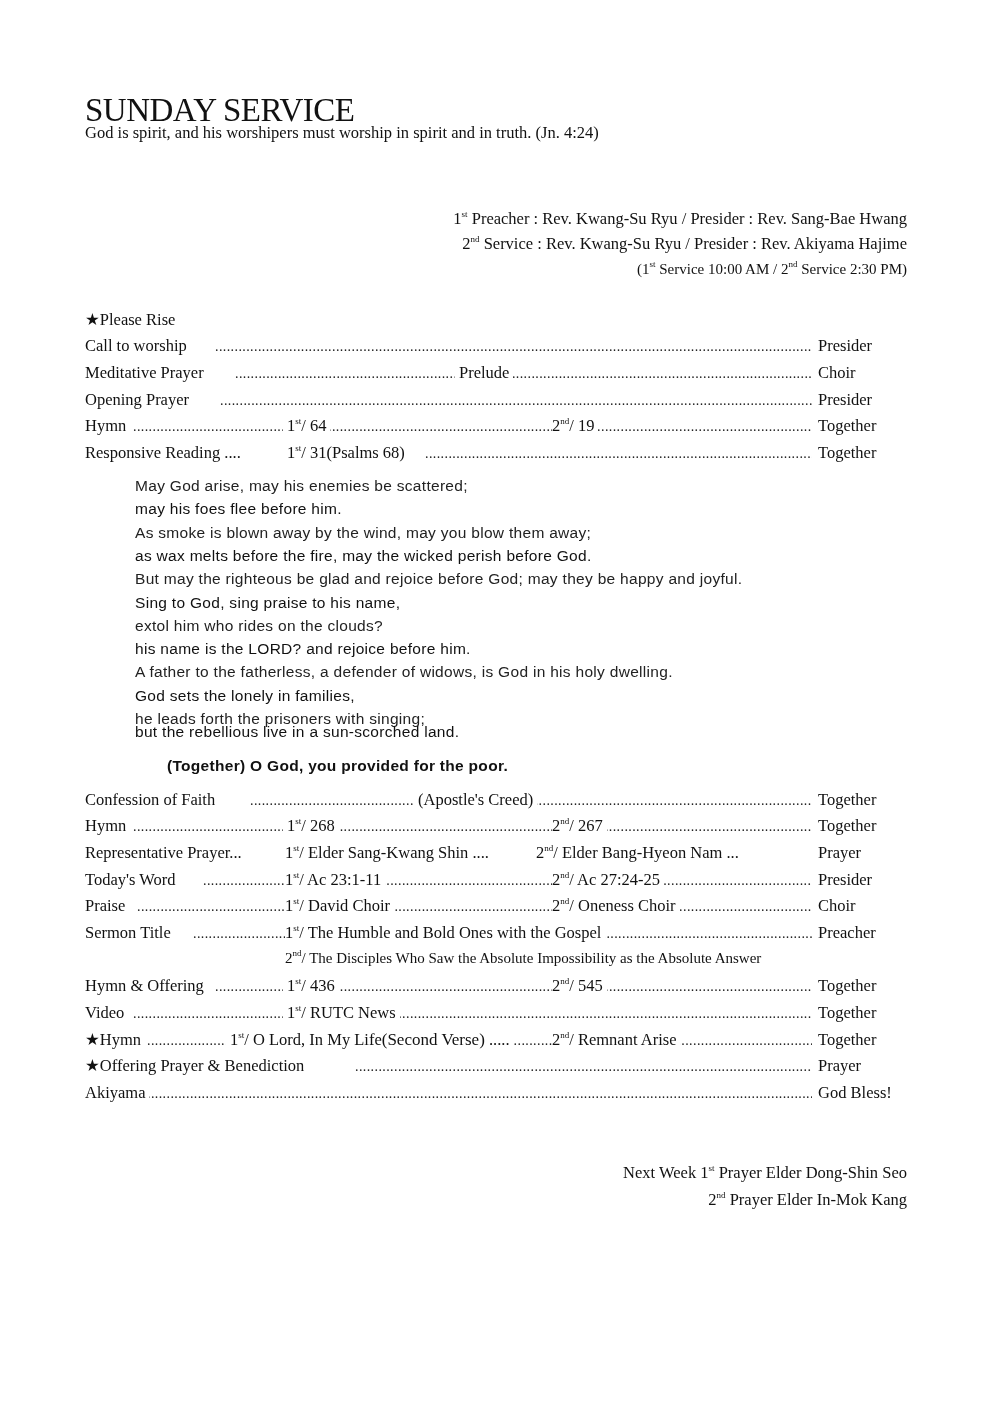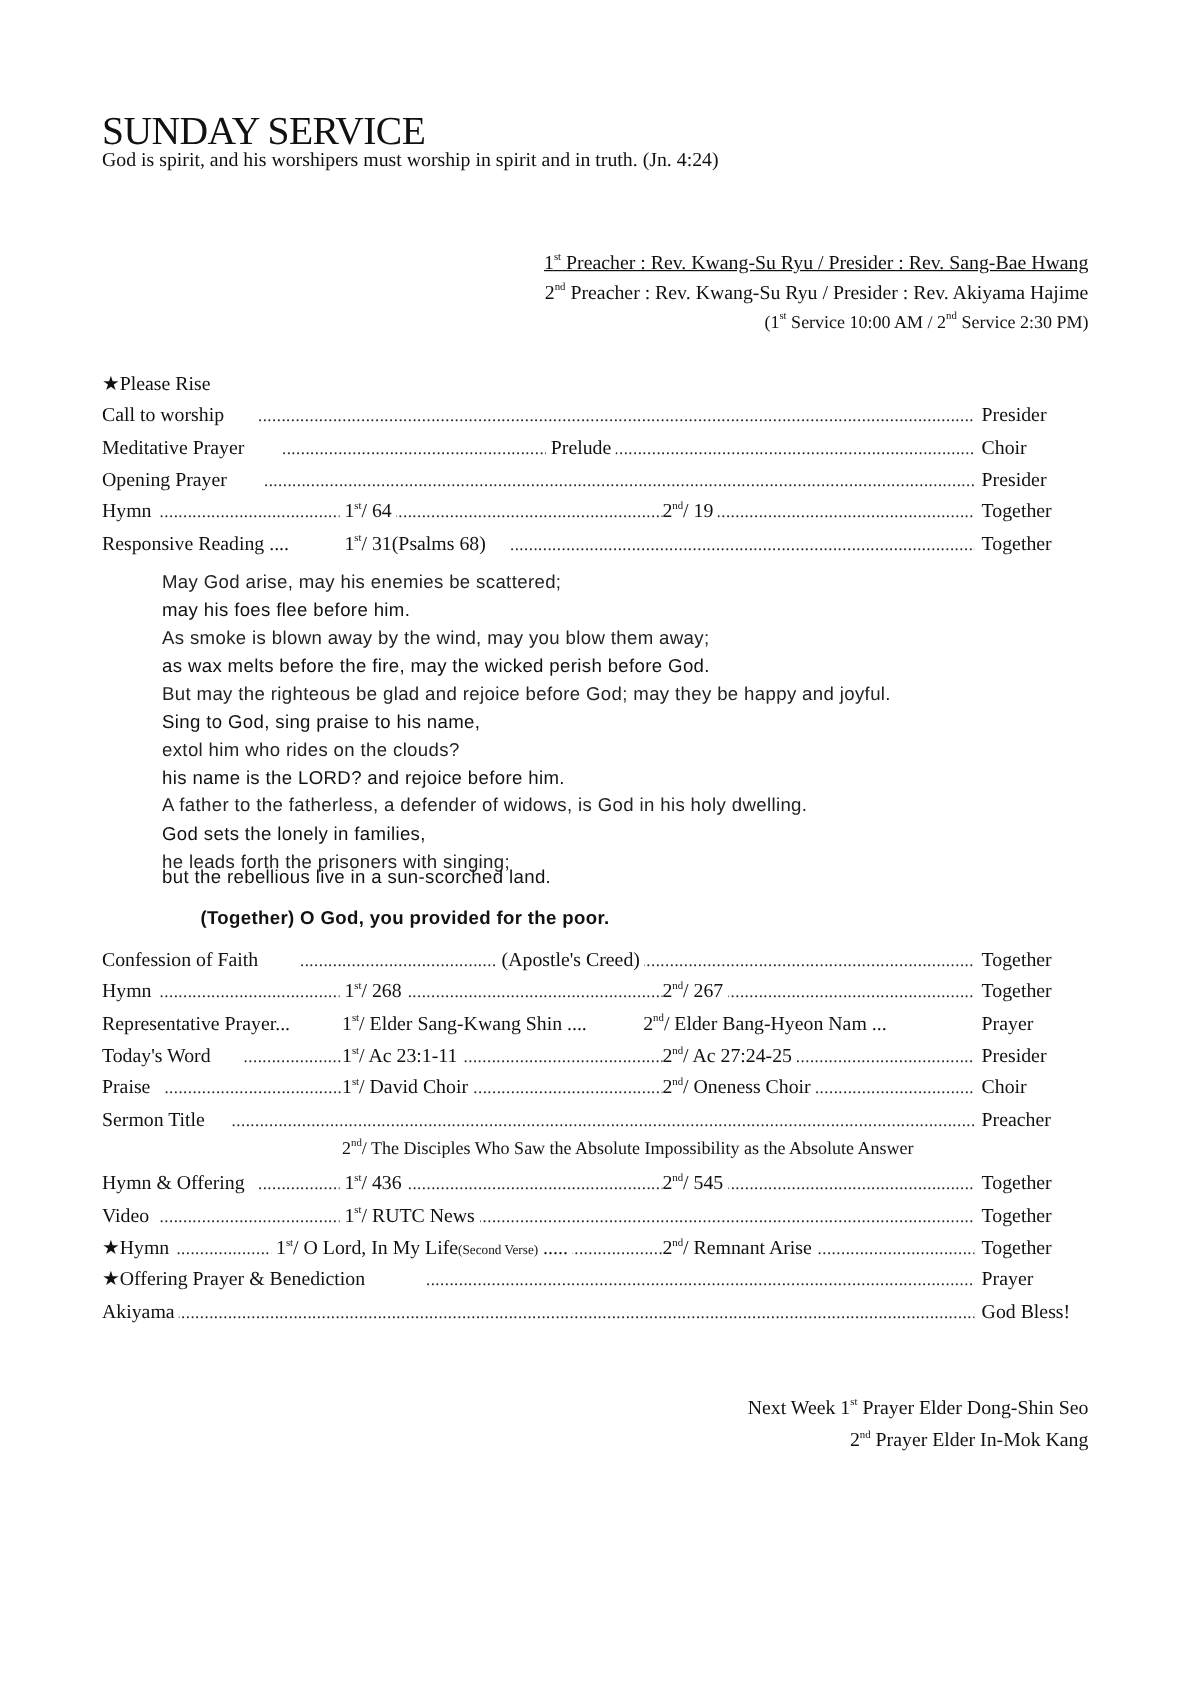--- a/index.html
+++ b/index.html
@@ -1,20 +1,20 @@
 <!DOCTYPE html>
 <html><head>
 <meta charset="utf-8">
 <style>
   html, body { margin: 0; padding: 0; background: #ffffff; }
   body { width: 992px; height: 1403px; position: relative; overflow: hidden; color: #111; }
   #title { position: absolute; left: 85px; top: 92px; font-size: 33px; letter-spacing: -0.5px; font-family: "Liberation Serif", serif; }
   #subtitle { position: absolute; left: 85px; top: 123px; font-size: 16.5px; font-family: "Liberation Serif", serif; }
   .right-block { position: absolute; right: 85px; text-align: right; font-family: "Liberation Serif", serif; font-size: 16.5px; }
-  #preacher1 { top: 209px; text-decoration: underline; }
+  #preacher1 { top: 209px; }
   #preacher2 { top: 234px; }
   #times { top: 261px; font-size: 15px; }
   sup { font-size: 9px; vertical-align: 7px; line-height: 0; }
   .row { position: absolute; left: 85px; width: 822px; height: 22px; font-family: "Liberation Serif", serif; font-size: 16.5px; white-space: nowrap; }
   .cell { position: absolute; top: 0; white-space: nowrap; background: #fff; padding-right: 4px; }
   .dots { position: absolute; top: 0; height: 22px; overflow: hidden; white-space: nowrap; color: #222; }
   .dots::before { content: "....................................................................................................................................................................................................................................................................................................................................................................................."; letter-spacing: 0.4px; font-size: 14px; }
   .rd { position: absolute; left: 135px; font-family: "Liberation Sans", "DejaVu Sans", sans-serif; font-size: 15.5px; white-space: nowrap; letter-spacing: 0.3px; }
   .rd.leader { font-weight: normal; color: #222; }
   .rd.together { font-weight: bold; margin-left: 32px; }
@@ -22,21 +22,21 @@
   #nextweek1 { top: 1163px; }
   #nextweek2 { top: 1190px; }
 </style>
 </head>
 <body>
 
 <div id="title">SUNDAY SERVICE</div>
 <div id="subtitle">God is spirit, and his worshipers must worship in spirit and in truth. (Jn. 4:24)</div>
 
 <div id="preacher1" class="right-block"><span>1</span><sup>st</sup> <span>Preacher : Rev. Kwang-Su Ryu / Presider : Rev. Sang-Bae Hwang</span></div>
-<div id="preacher2" class="right-block"><span>2</span><sup>nd</sup> <span>Preacher : Rev. Kwang-Su Ryu / Presider : Rev. Akiyama Hajime</span></div>
+<div id="preacher2" class="right-block"><span>2</span><sup>nd</sup> <span>Service : Rev. Kwang-Su Ryu / Presider : Rev. Akiyama Hajime</span></div>
 <div id="times" class="right-block"><span>(1</span><sup>st</sup><span style="white-space:pre"> Service 10:00 AM / 2</span><sup>nd</sup><span style="white-space:pre"> Service 2:30 PM)</span></div>
 
 <div class="row" style="top:310px">
   <span class="cell" style="left:0">★Please Rise</span>
 </div>
 
 <div class="row" style="top:336px">
   <span class="dots" style="left:130px;right:95px"></span>
   <span class="cell" style="left:0">Call to worship</span>
   <span class="cell" style="left:733px">Presider</span>
@@ -120,20 +120,21 @@
   <span class="dots" style="left:52px;right:95px"></span>
   <span class="cell" style="left:0">Praise</span>
   <span class="cell" style="left:200px"><span>1</span><sup>st</sup><span>/ David Choir</span></span>
   <span class="cell" style="left:467px"><span>2</span><sup>nd</sup><span>/ Oneness Choir</span></span>
   <span class="cell" style="left:733px">Choir</span>
 </div>
 
 <div class="row" style="top:923px">
   <span class="dots" style="left:108px;right:95px"></span>
   <span class="cell" style="left:0">Sermon Title</span>
+  <span class="cell" style="left:200px"><span>1</span><sup>st</sup><span>/ The Humble and Bold Ones with the Gospel</span></span>
   <span class="cell" style="left:733px">Preacher</span>
 </div>
 <div class="row" style="top:950px">
   <span class="cell small" style="left:200px;font-size:15px"><span>2</span><sup>nd</sup><span>/ The Disciples Who Saw the Absolute Impossibility as the Absolute Answer</span></span>
 </div>
 
 <div class="row" style="top:976px">
   <span class="dots" style="left:130px;right:95px"></span>
   <span class="cell" style="left:0">Hymn &amp; Offering</span>
   <span class="cell" style="left:198px;padding-left:4px"><span>1</span><sup>st</sup><span>/ 436</span></span>
@@ -144,21 +145,21 @@
 <div class="row" style="top:1003px">
   <span class="dots" style="left:48px;right:95px"></span>
   <span class="cell" style="left:0">Video</span>
   <span class="cell" style="left:198px;padding-left:4px"><span>1</span><sup>st</sup><span>/ RUTC News</span></span>
   <span class="cell" style="left:733px">Together</span>
 </div>
 
 <div class="row" style="top:1030px">
   <span class="dots" style="left:62px;right:95px"></span>
   <span class="cell" style="left:0">★Hymn</span>
-  <span class="cell" style="left:141px;padding-left:4px"><span>1</span><sup>st</sup><span>/ O Lord, In My Life</span><span style="font-size:11px">(Second Verse)</span><span style="white-space:pre"> .....</span></span>
+  <span class="cell" style="left:141px;padding-left:4px"><span>1</span><sup>st</sup><span>/ O Lord, In My Life</span><span style="font-size:17px">(Second Verse)</span><span style="white-space:pre"> .....</span></span>
   <span class="cell" style="left:467px"><span>2</span><sup>nd</sup><span>/ Remnant Arise</span></span>
   <span class="cell" style="left:733px">Together</span>
 </div>
 
 <div class="row" style="top:1056px">
   <span class="dots" style="left:270px;right:95px"></span>
   <span class="cell" style="left:0">★Offering Prayer &amp; Benediction</span>
   <span class="cell" style="left:733px">Prayer</span>
 </div>
 

